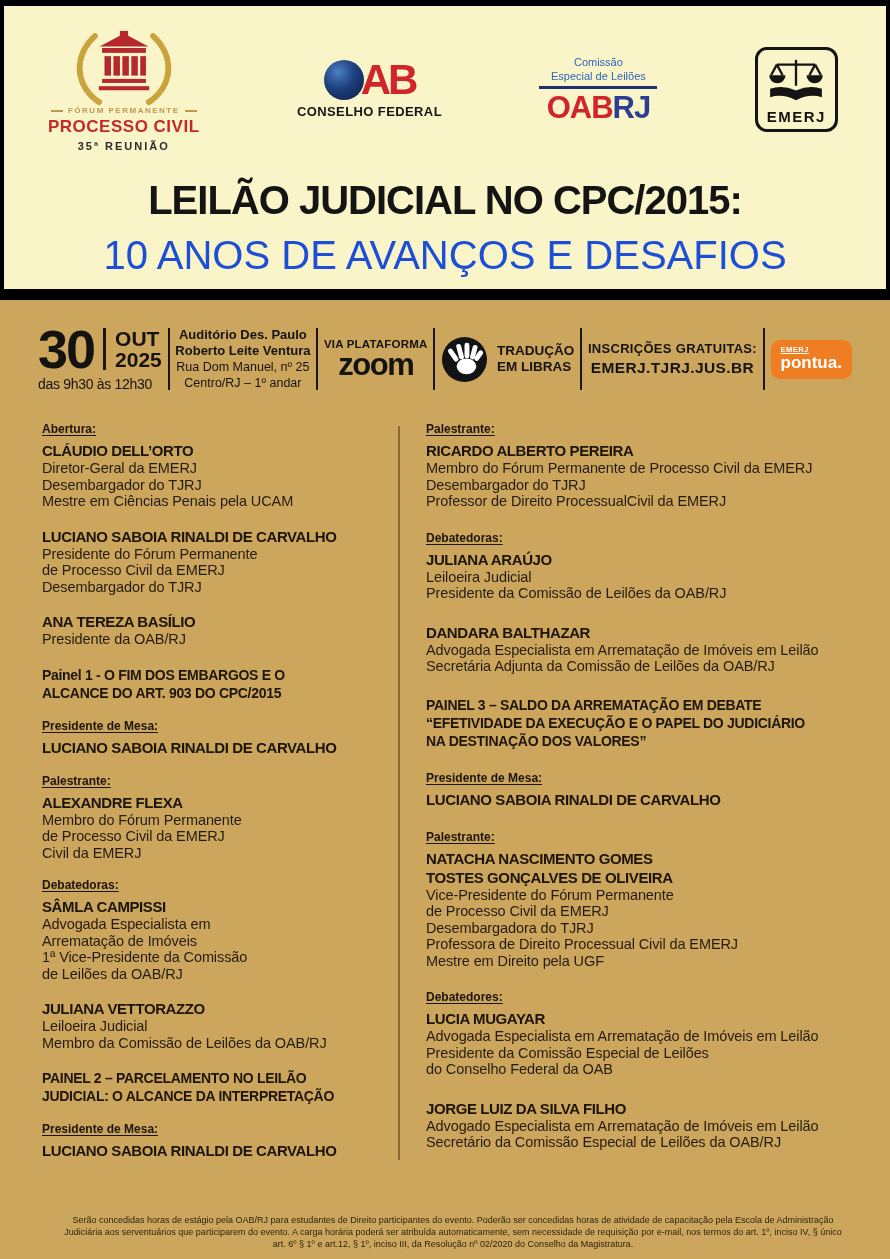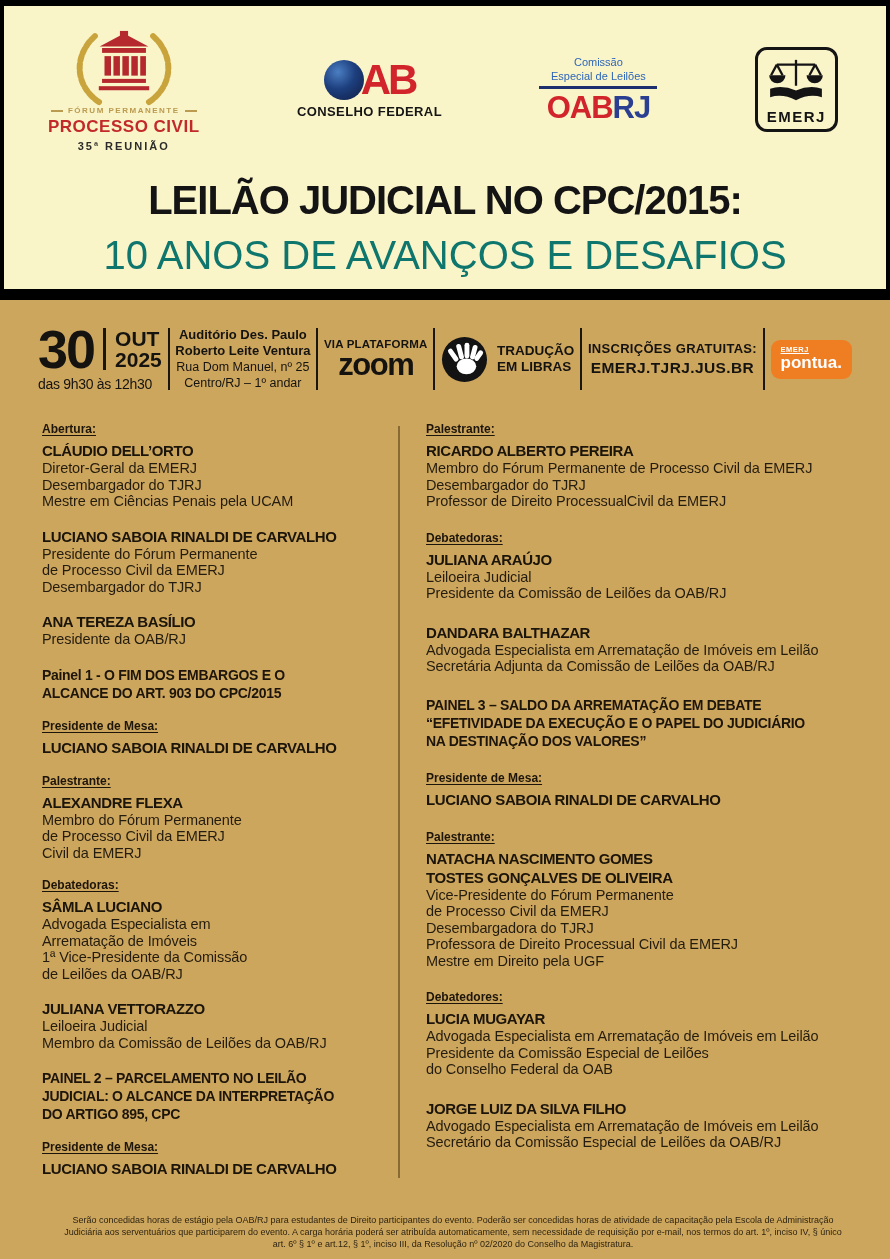--- a/index.html
+++ b/index.html
@@ -31,21 +31,21 @@
   .oabrj-rule{height:3px;background:#1d2f6e;width:118px;margin:3px auto 2px;}
   .oabrj-text{font-size:31px;font-weight:900;letter-spacing:-1px;line-height:33px;}
   .oabrj-text .red{color:#d2242b}.oabrj-text .blue{color:#2b3f92}
   
   .logo.emerj{border:3px solid #141414;border-radius:12px;padding:7px 9px 4px;}
   .emerj-label{font-size:15px;font-weight:800;letter-spacing:1.5px;color:#141414;margin-top:1px;}
   
   .title{text-align:center;margin-top:22px;font-size:40px;font-weight:900;
          letter-spacing:-1px;color:#141414;}
   .subtitle{text-align:center;margin-top:10px;font-size:40px;font-weight:400;
-            letter-spacing:0;color:#0f766e;}
+            letter-spacing:0;color:#1d4ed8;}
   .band{height:11px;background:#000;}
   
   .info-bar{margin-top:13px;height:92px;display:flex;align-items:center;
             padding:0 38px;color:#151310;justify-content:space-between;}
   .vdiv{width:2px;height:62px;background:#1a1712;flex:none;}
   .date-block{flex:none;}
   .date-top{display:flex;align-items:center;}
   .day{font-size:54px;font-weight:900;line-height:46px;letter-spacing:-2px;}
   .date-sep{width:3px;height:42px;background:#1a1712;margin:0 9px;}
   .my{font-size:21px;font-weight:900;line-height:21px;text-align:left;}
@@ -259,39 +259,38 @@
           <div class="name">
             <div>ALEXANDRE FLEXA</div>
           </div>
           <div class="role">Membro do Fórum Permanente</div>
           <div class="role">de Processo Civil da EMERJ</div>
           <div class="role">Civil da EMERJ</div>
         </div>
         <div class="block">
           <div class="label">Debatedoras:</div>
           <div class="name">
-            <div>SÂMLA LUCIANO</div>
+            <div>SÂMLA CAMPISSI</div>
           </div>
           <div class="role">Advogada Especialista em</div>
           <div class="role">Arrematação de Imóveis</div>
           <div class="role">1ª Vice-Presidente da Comissão</div>
           <div class="role">de Leilões da OAB/RJ</div>
         </div>
         <div class="block">
           <div class="name">
             <div>JULIANA VETTORAZZO</div>
           </div>
           <div class="role">Leiloeira Judicial</div>
           <div class="role">Membro da Comissão de Leilões da OAB/RJ</div>
         </div>
         <div class="block">
           <div class="panel">
             <div>PAINEL 2 – PARCELAMENTO NO LEILÃO</div>
             <div>JUDICIAL: O ALCANCE DA INTERPRETAÇÃO</div>
-            <div>DO ARTIGO 895, CPC</div>
           </div>
         </div>
         <div class="block">
           <div class="label">Presidente de Mesa:</div>
           <div class="name">
             <div>LUCIANO SABOIA RINALDI DE CARVALHO</div>
           </div>
         </div>
       </div>
     <div class="col-divider"></div>

